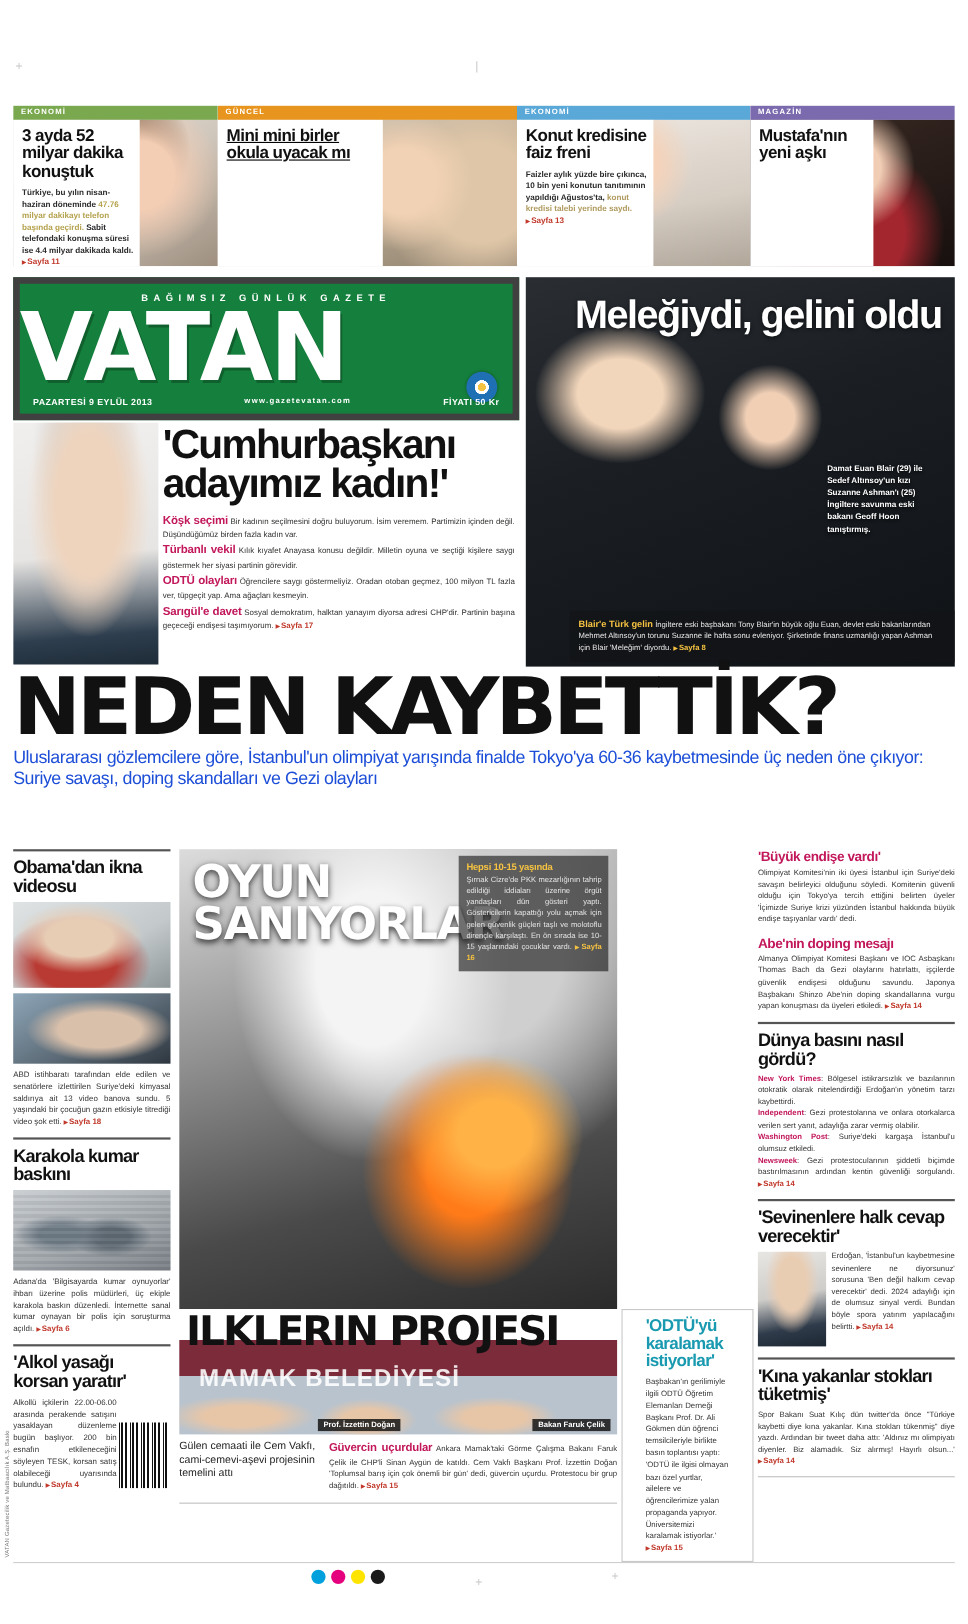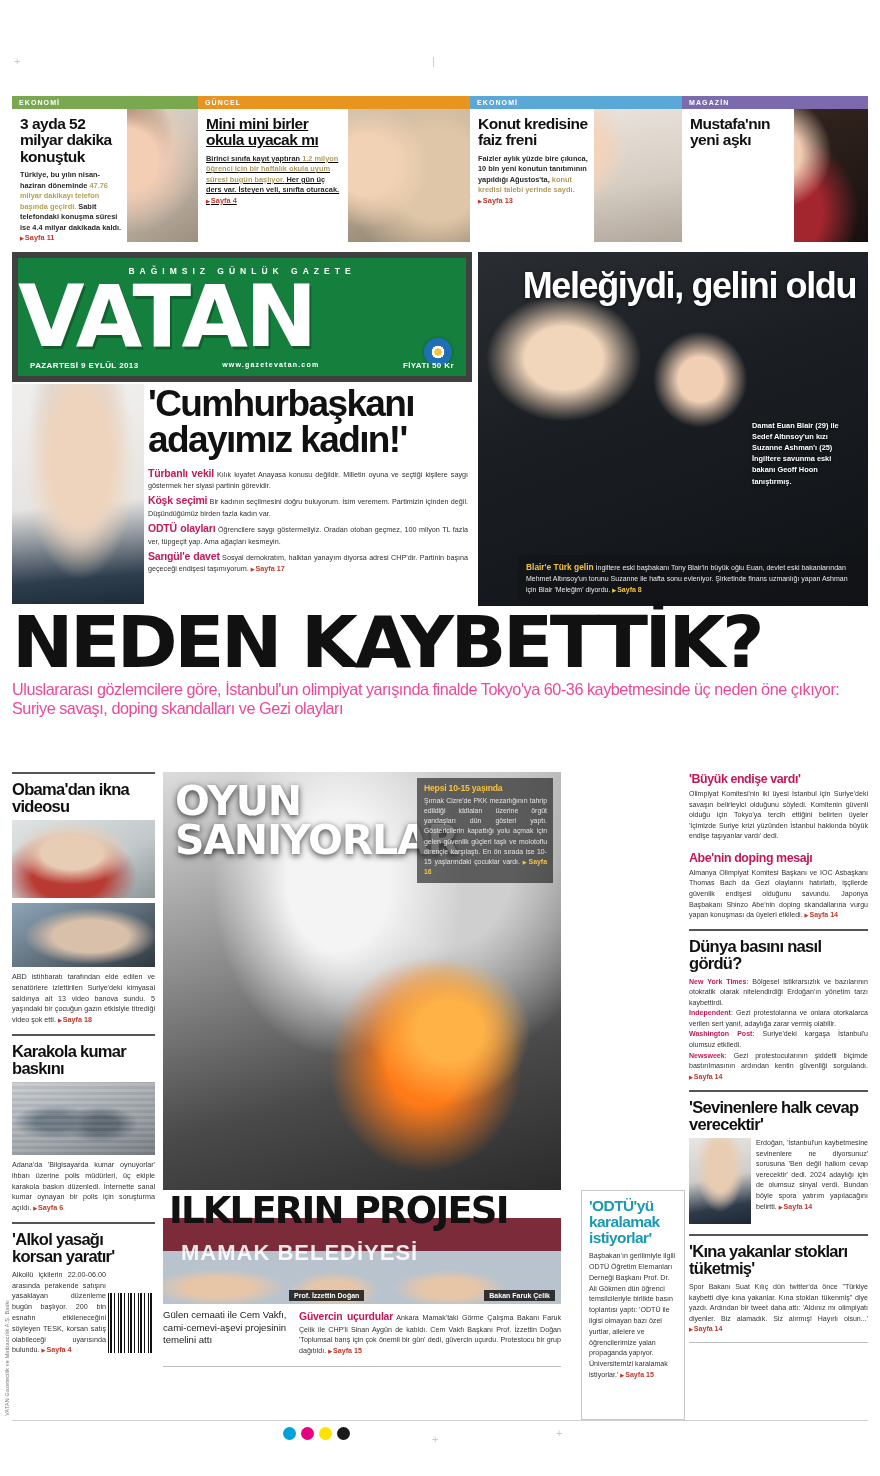--- a/index.html
+++ b/index.html
@@ -141,21 +141,21 @@
   .wedding .botcap .pg { color:#f5c242; }
 
   
   .banner { position:absolute; left:12px; top:612px; width:856px; }
   .banner h1 {
     font-size:72px; line-height:0.86; font-weight:bold; color:#111;
     letter-spacing:-3.4px; font-family:"DejaVu Sans", sans-serif;
     transform:scaleX(1.02); transform-origin:left center;
   }
   .banner .deck {
-    margin-top:6px; font-size:16.2px; line-height:1.2; color:#ec4899;
+    margin-top:6px; font-size:16.2px; line-height:1.2; color:#1d4ed8;
     letter-spacing:-0.45px;
   }
 
   
   .lower { position:absolute; left:12px; top:772px; width:856px; height:648px; }
   .col-left  { position:absolute; left:0;   top:0; width:143px;  height:648px; }
   .col-mid   { position:absolute; left:151px; top:0; width:398px; height:648px; }
   .col-odtu  { position:absolute; left:553px; top:418px; width:120px; height:230px; }
   .col-right { position:absolute; left:677px; top:0; width:179px; height:648px; }
 
@@ -236,21 +236,21 @@
   .namechip {
     position:absolute; bottom:3px; background:rgba(15,15,15,.82);
     color:#fff; font-size:7px; font-weight:bold; padding:2px 5px;
   }
   .ilkcap { display:flex; gap:8px; margin-top:5px; }
   .ilkcap .c1 { width:128px; font-size:9.6px; line-height:1.32; color:#222; }
   .ilkcap .c2 { flex:1; font-size:7.1px; line-height:1.5; color:#333; text-align:justify; }
   .ilkcap .c2 b { color:#c2185b; font-size:10.4px; letter-spacing:-0.2px; }
 
   
-  .odtu { border:1px solid #c8c8c8; padding:7px 7px 8px; height:230px; background:#fff;margin-left:16px; }
+  .odtu { border:1px solid #c8c8c8; padding:7px 21px 8px; height:230px; background:#fff; }
   .odtu h3 { font-size:15.5px; line-height:1.04; font-weight:bold; color:#1a9ab0; letter-spacing:-0.6px; margin-bottom:5px; }
   .odtu p { font-size:7.1px; line-height:1.52; color:#333; }
 
   
   .col-right h3 { font-size:16.5px; line-height:1.03; letter-spacing:-0.7px; }
   .col-right h4 { font-size:11.6px; font-weight:bold; color:#c2185b; letter-spacing:-0.4px; margin-bottom:3px; }
   .col-right p { font-size:7.05px; line-height:1.5; color:#333; text-align:justify; }
   .col-right .src { color:#c2185b; font-weight:bold; }
 
   
@@ -286,21 +286,20 @@
         </div>
       </div>
     </div>
 
     <div class="promo p2" style="width:272px;">
       <div class="tagbar" style="background:#e8951f;">GÜNCEL</div>
       <div class="pbody">
         <div class="photo ph-school"></div>
         <div class="ptext" style="width:150px;text-decoration:underline;">
           <h3>Mini mini birler okula uyacak mı</h3>
-          <p><span>Birinci sınıfa kayıt yaptıran </span><span class="hl-tan">1.2 milyon öğrenci için bir haftalık okula uyum süresi bugün başlıyor.</span><span> Her gün üç ders var. İsteyen veli, sınıfta oturacak.</span> <span class="pg">Sayfa 4</span></p>
         </div>
       </div>
     </div>
 
     <div class="promo p3" style="width:212px;">
       <div class="tagbar" style="background:#5aa8d8;">EKONOMİ</div>
       <div class="pbody">
         <div class="photo ph-house"></div>
         <div class="ptext" style="width:124px;">
           <h3>Konut kredisine faiz freni</h3>
@@ -330,22 +329,22 @@
       <span class="site">www.gazetevatan.com</span>
       <span>FİYATI 50 Kr</span>
     </div>
   </div>
 
   <div class="lead">
     <div class="portrait"></div>
     <div class="ltext">
       <h1>'Cumhurbaşkanı adayımız kadın!'</h1>
       <div class="bullets">
+        <p><b>Köşk seçimi</b> <span>Bir kadının seçilmesini doğru buluyorum. İsim veremem. Partimizin içinden değil. Düşündüğümüz birden fazla kadın var.</span></p>
         <p><b>Türbanlı vekil</b> <span>Kılık kıyafet Anayasa konusu değildir. Milletin oyuna ve seçtiği kişilere saygı göstermek her siyasi partinin görevidir.</span></p>
-        <p><b>Köşk seçimi</b> <span>Bir kadının seçilmesini doğru buluyorum. İsim veremem. Partimizin içinden değil. Düşündüğümüz birden fazla kadın var.</span></p>
         <p><b>ODTÜ olayları</b> <span>Öğrencilere saygı göstermeliyiz. Oradan otoban geçmez, 100 milyon TL fazla ver, tüpgeçit yap. Ama ağaçları kesmeyin.</span></p>
         <p><b>Sarıgül'e davet</b> <span>Sosyal demokratım, halktan yanayım diyorsa adresi CHP'dir. Partinin başına geçeceği endişesi taşımıyorum.</span> <span class="pg">Sayfa 17</span></p>
       </div>
     </div>
   </div>
 
   <div class="wedding">
     <h2>Meleğiydi, gelini oldu</h2>
     <div class="sidecap">Damat Euan Blair (29) ile Sedef Altınsoy'un kızı Suzanne Ashman'ı (25) İngiltere savunma eski bakanı Geoff Hoon tanıştırmış.</div>
     <div class="botcap">

